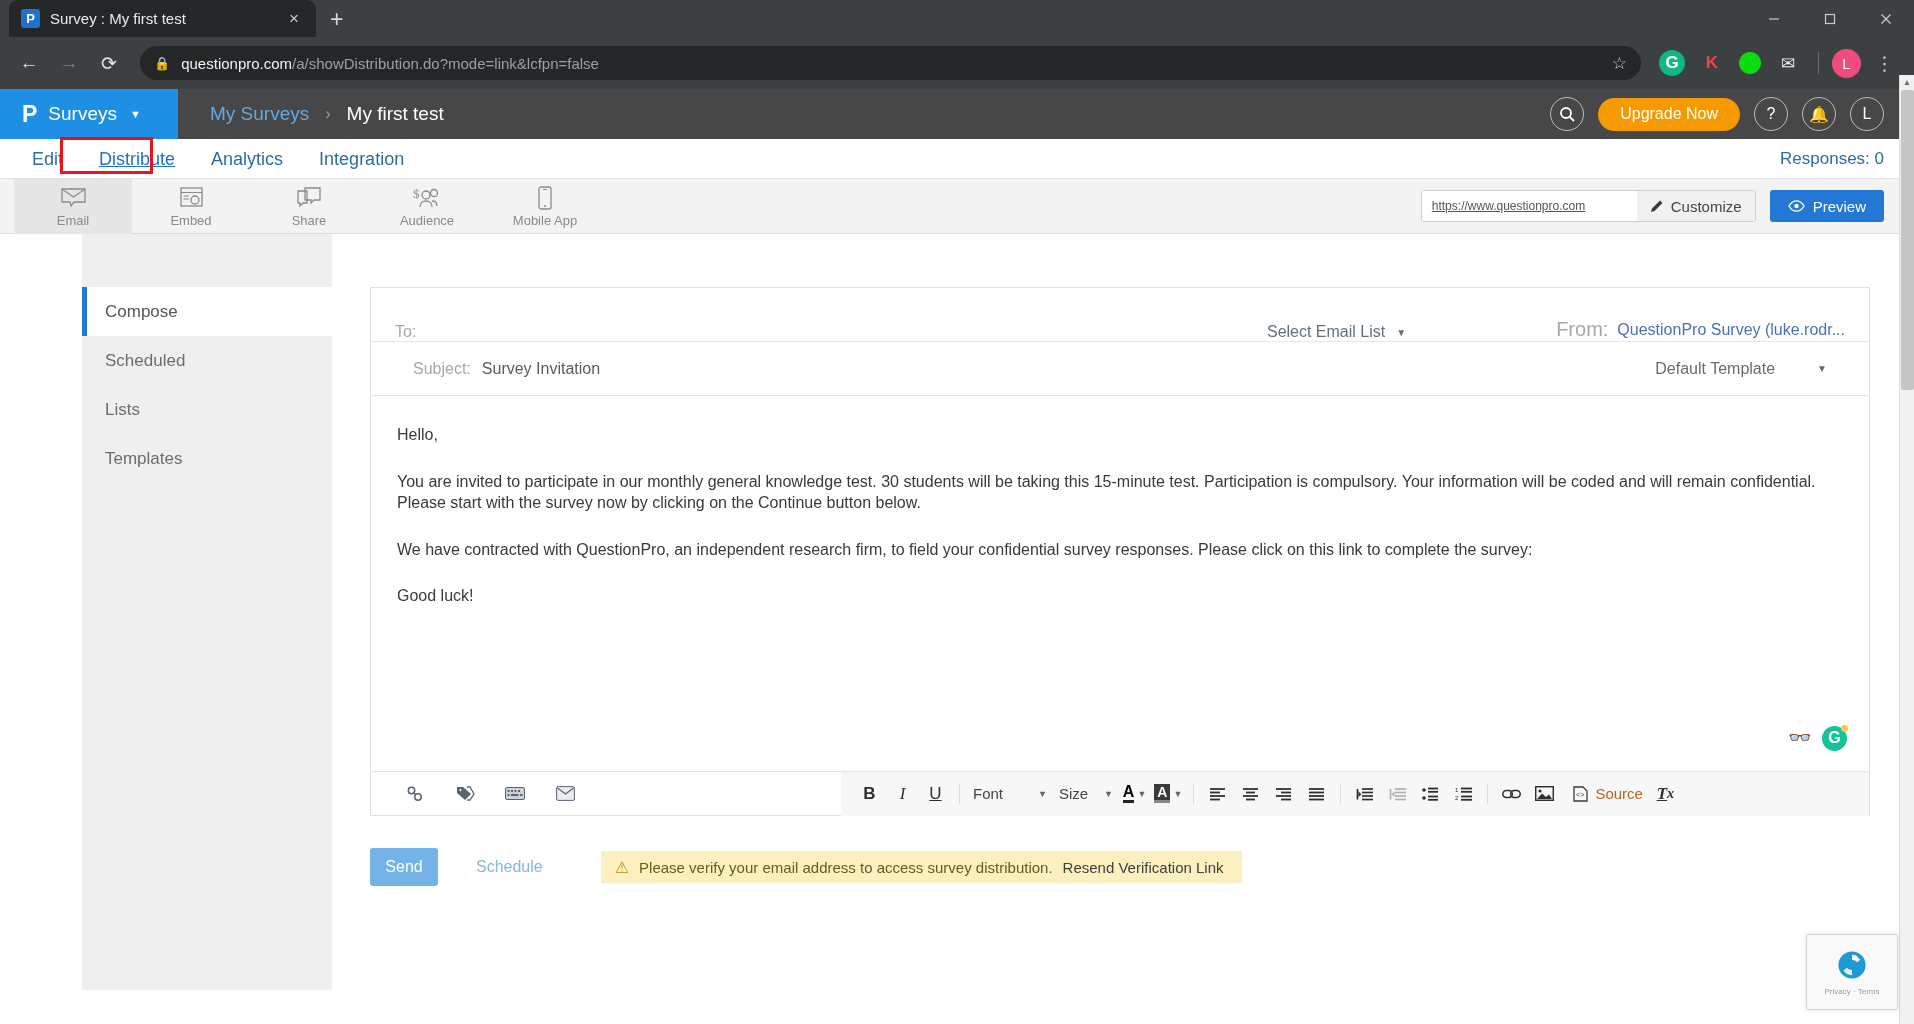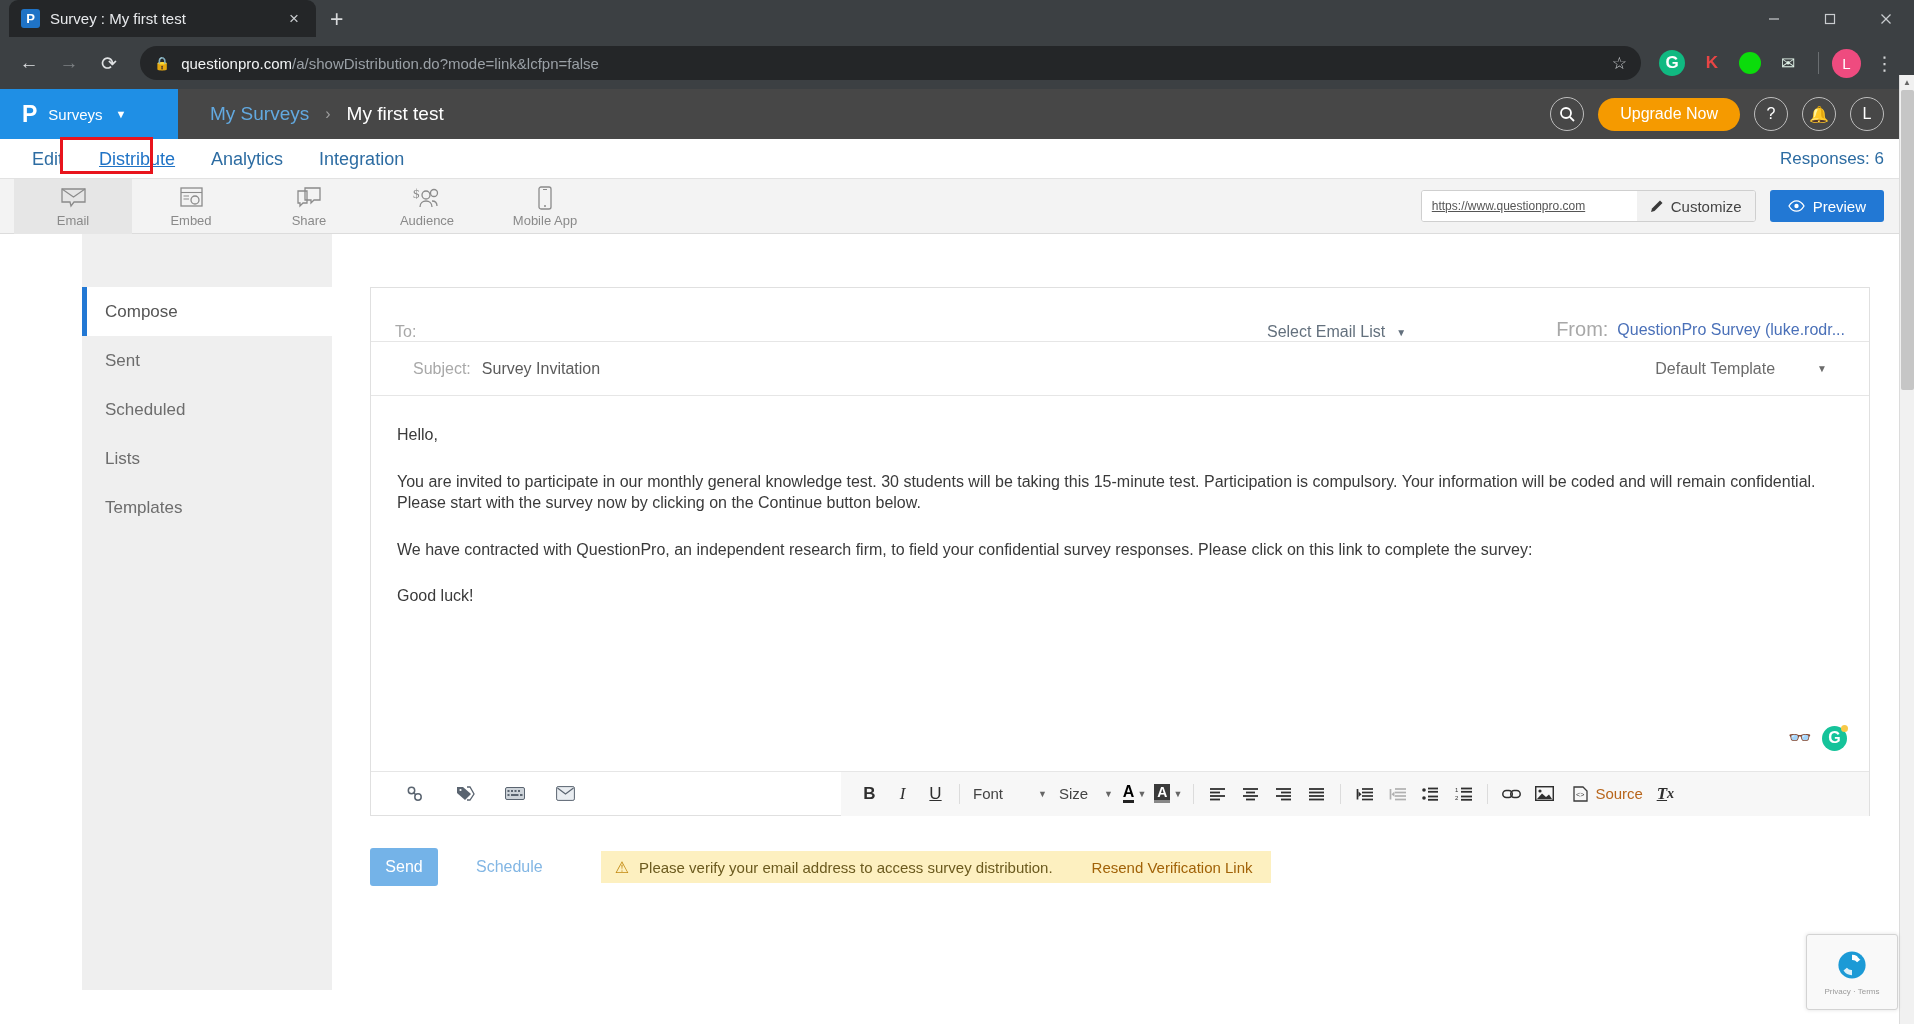--- a/index.html
+++ b/index.html
@@ -71,21 +71,21 @@
 
   
   .app-header {
     height: 50px; background: #474747; display: flex; align-items: center;
   }
   .brand {
     width: 178px; height: 50px; background: #1f8fe5; display: flex; align-items: center;
     gap: 11px; padding-left: 22px; color: #fff; cursor: pointer;
   }
   .brand-logo { font-size: 23px; font-weight: bold; }
-  .brand-text { font-size: 15px; }
+  .brand-text { font-size: 19px; }
   .brand-caret { font-size: 11px; margin-left: 2px; }
   .breadcrumb { display: flex; align-items: center; gap: 16px; padding-left: 32px; }
   .bc-link { color: #62a9e0; font-size: 19px; cursor: pointer; }
   .bc-sep { color: #9d9d9d; font-size: 16px; }
   .bc-current { color: #fff; font-size: 19px; }
   .header-right { margin-left: auto; display: flex; align-items: center; gap: 14px; padding-right: 30px; }
   .circle-btn {
     width: 34px; height: 34px; border-radius: 50%; border: 1px solid #bdbdbd;
     display: flex; align-items: center; justify-content: center; color: #fff;
     font-size: 16px; cursor: pointer;
@@ -244,21 +244,21 @@
     cursor: pointer;
   }
   .schedule-btn {
     font-size: 16px; color: #82b6e4; margin-left: 38px; cursor: pointer;
   }
   .verify-banner {
     margin-left: 58px; background: #fdf0c0; height: 32px; display: flex; align-items: center;
     gap: 10px; padding: 0 18px 0 14px; font-size: 15px; color: #6b5a1e;
   }
   .warn-icon { color: #c38a12; font-size: 16px; }
-  .verify-link { color: #a16207; cursor: pointer; margin-left: 29px; }
+  .verify-link { color: #404040; cursor: pointer; }
 
   .recaptcha {
     position: absolute; right: 16px; bottom: 14px; width: 92px; height: 76px;
     background: #f9f9f9; border: 1px solid #d3d3d3; border-radius: 3px;
     display: flex; flex-direction: column; align-items: center; justify-content: center;
     box-shadow: 0 0 4px rgba(0,0,0,0.12);
   }
   .rc-logo { width: 34px; height: 34px; }
   .rc-text { font-size: 8px; color: #9b9b9b; margin-top: 5px; }
 
@@ -349,21 +349,21 @@
       <div class="circle-btn">L</div>
     </div>
   </div>
 
   <div class="tabs-row">
     <div class="app-tab">Edit</div>
     <div class="app-tab active">Distribute</div>
     <div class="app-tab">Analytics</div>
     <div class="app-tab">Integration</div>
     <div class="tab-highlight"></div>
-    <div class="responses">Responses: 6</div>
+    <div class="responses">Responses: 0</div>
   </div>
 
   <div class="channel-strip">
     <div class="channel active">
       <div class="channel-icon">
         <svg width="25" height="20" viewBox="0 0 25 20">
             <path d="M1 1h23v13H13l-3 4-1-4H1z" fill="none" stroke="#8b8b8b" stroke-width="1.3"></path>
             <path d="M1 1l11.5 8L24 1" fill="none" stroke="#8b8b8b" stroke-width="1.1"></path>
           </svg>
       </div>
@@ -431,21 +431,20 @@
         <span>Preview</span>
       </div>
     </div>
   </div>
 
   <div class="body-wrap">
     <div class="left-spacer"></div>
 
     <div class="side-menu">
       <div class="side-item active">Compose</div>
-      <div class="side-item">Sent</div>
       <div class="side-item">Scheduled</div>
       <div class="side-item">Lists</div>
       <div class="side-item">Templates</div>
     </div>
 
     <div class="content">
       <div class="compose-card">
 
         <div class="row-to">
           <span class="to-label">To:</span>

